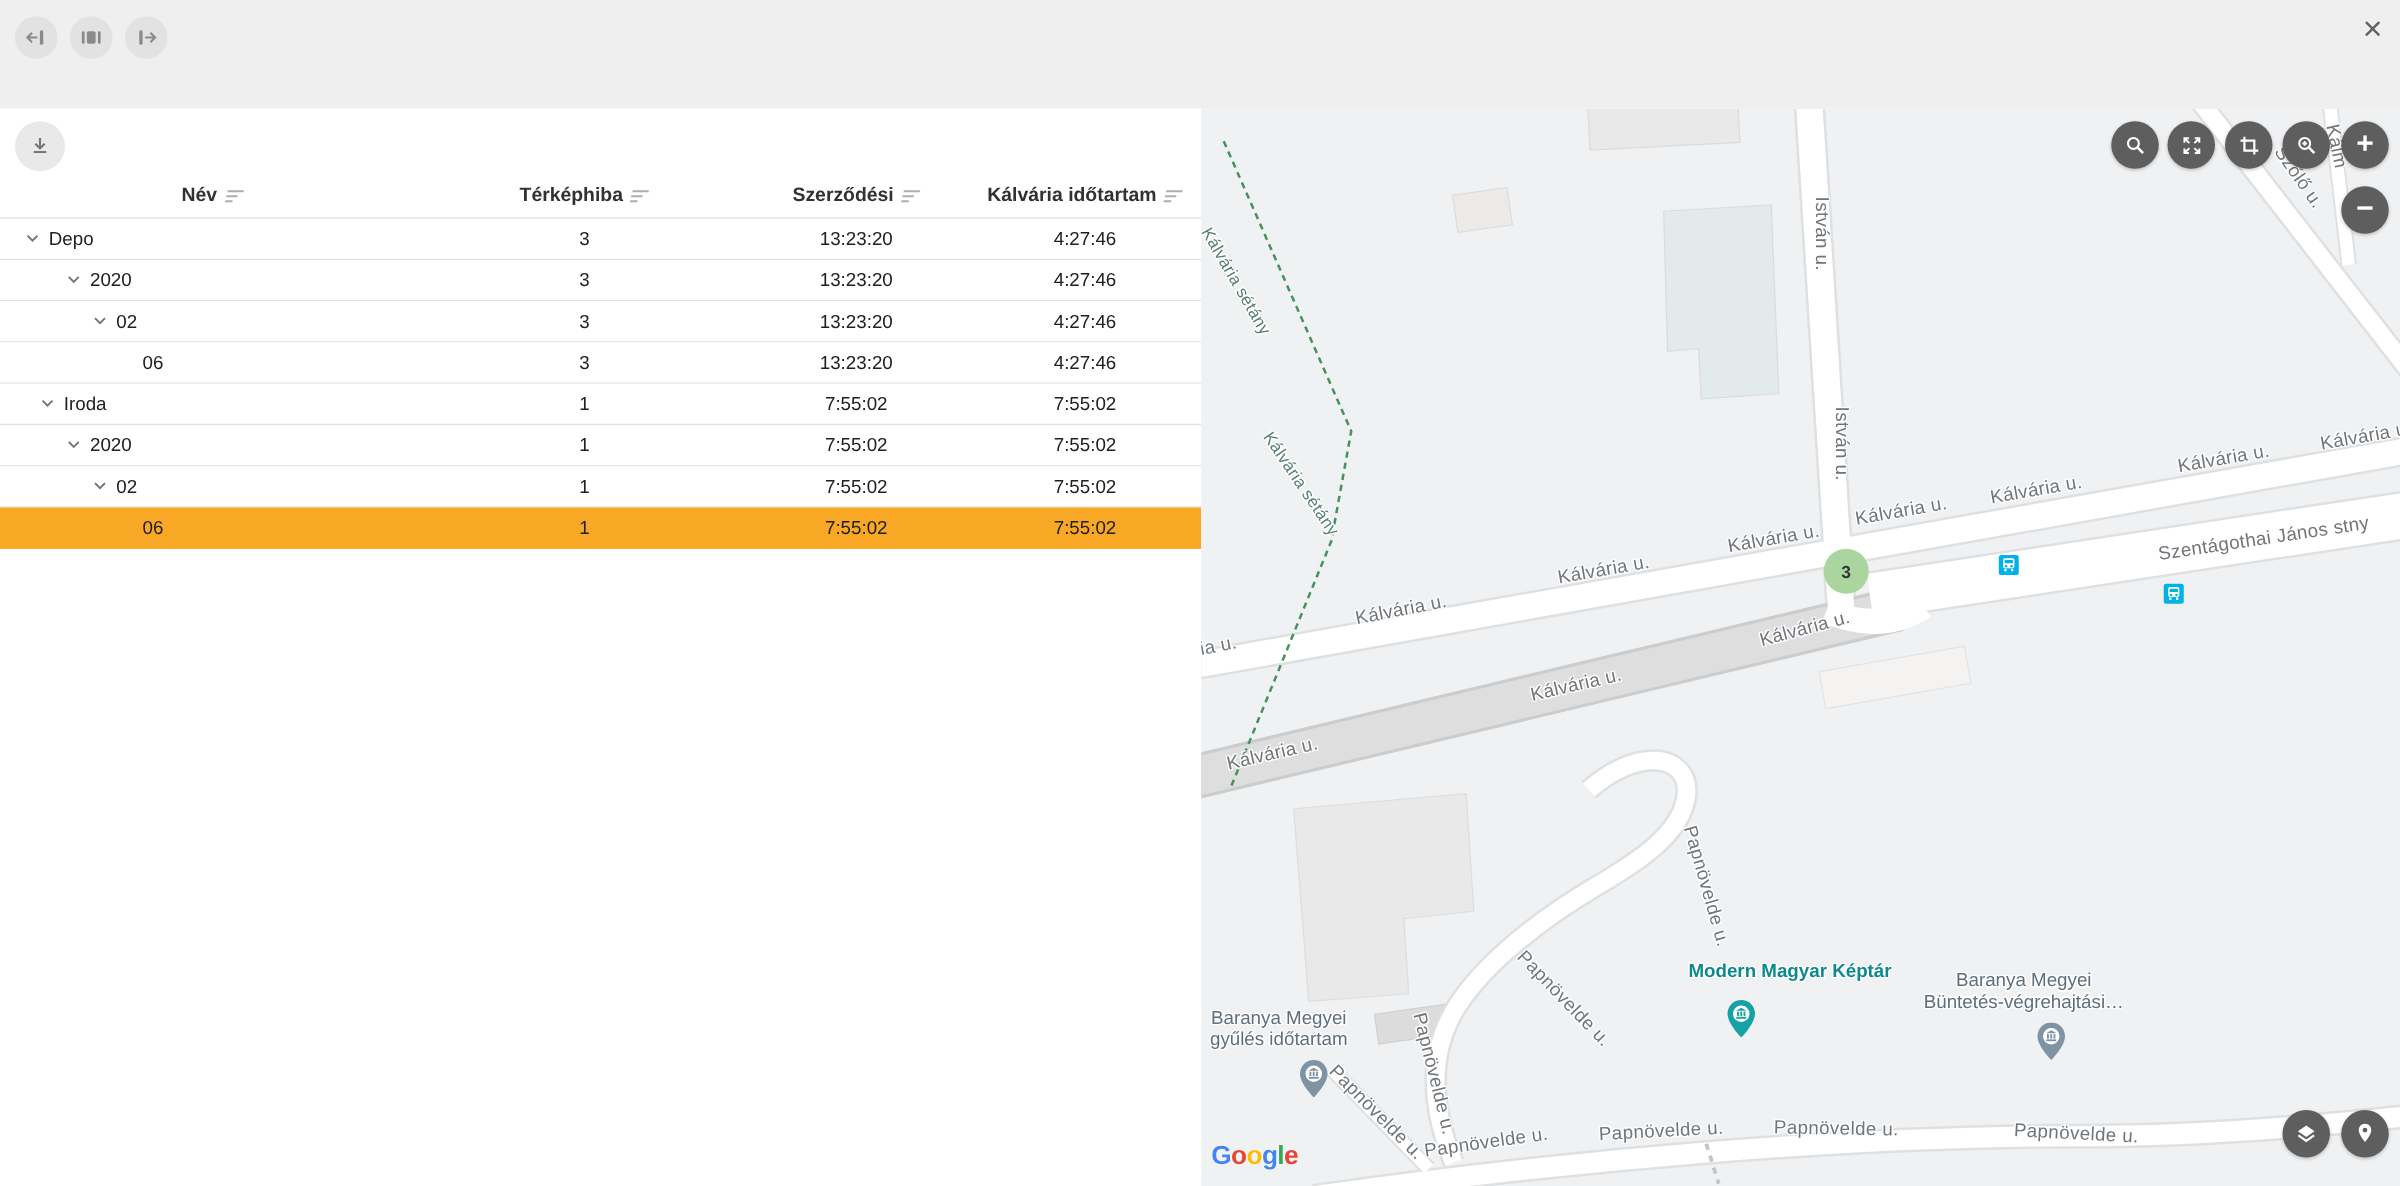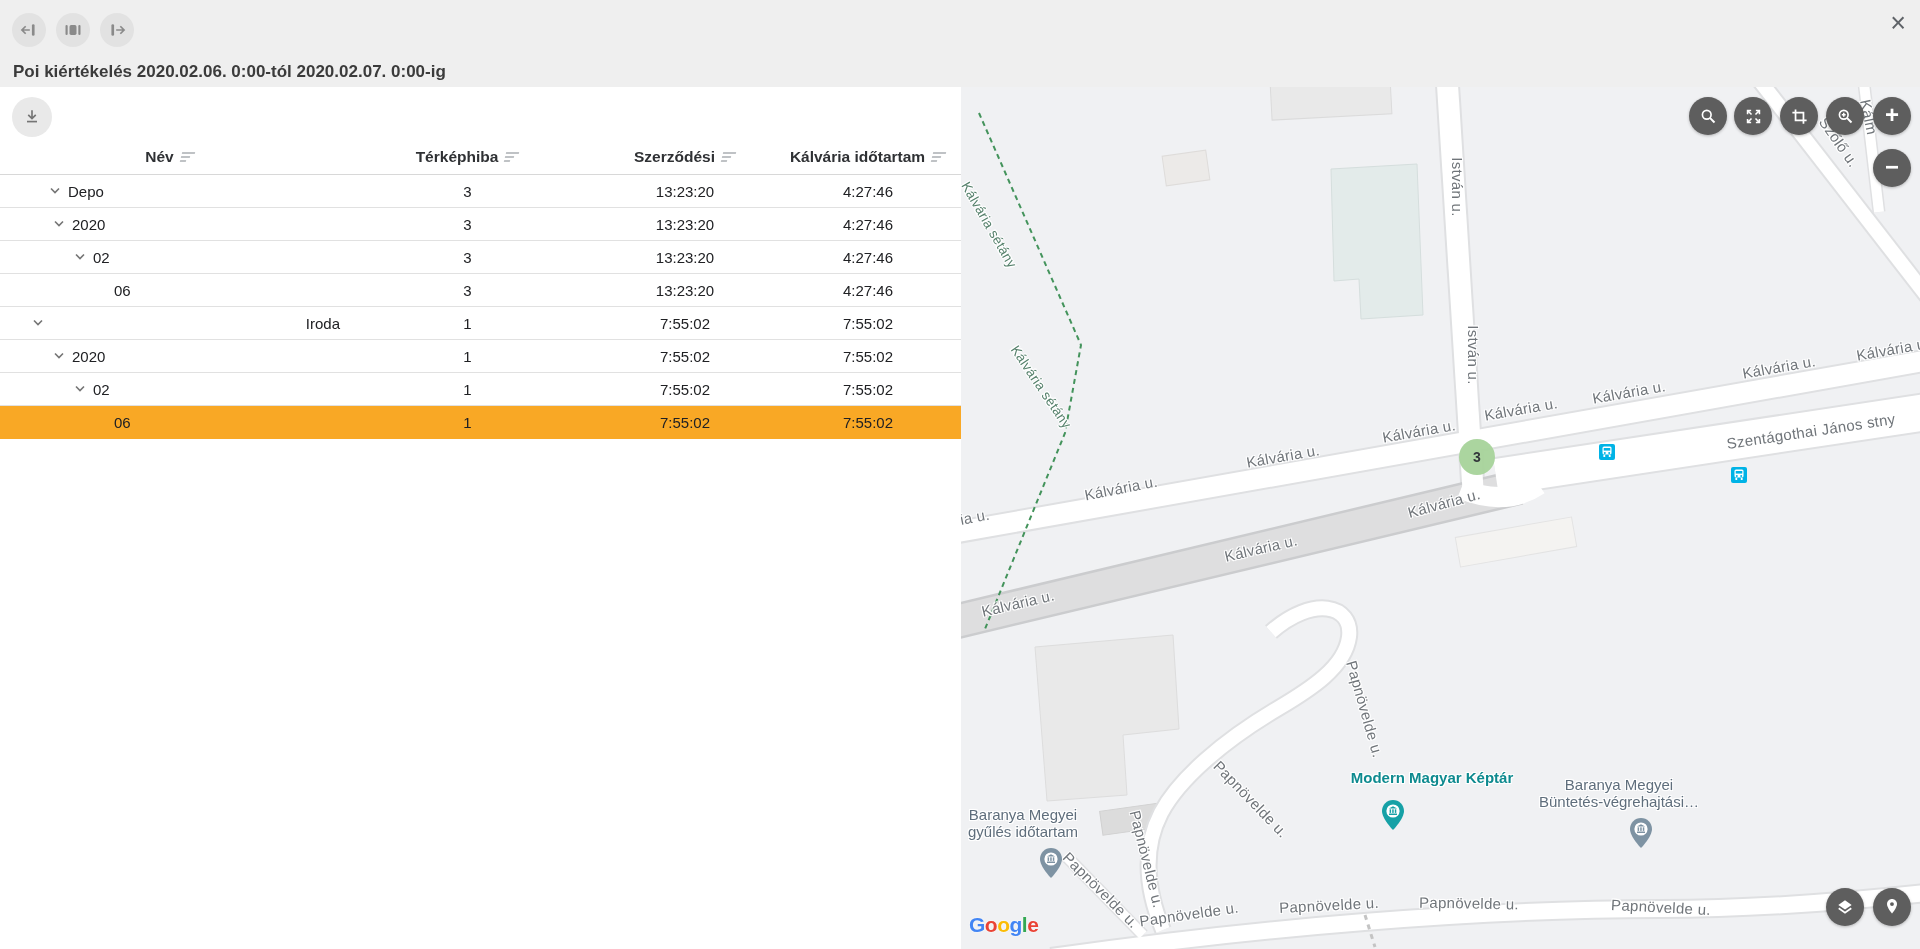--- a/index.html
+++ b/index.html
@@ -78,21 +78,20 @@
         <rect x="7.8" y="6" width="8.4" height="12" rx="2" fill="#8A8A8A"></rect>
       </svg>
     </button>
     <button class="circle-btn">
       <svg width="20" height="20" viewBox="0 0 24 24">
         <rect x="5.3" y="5" width="3.2" height="14" rx="1.6" fill="#8A8A8A"></rect>
         <path d="M11 12 H20 M16 7.5 L20.5 12 L16 16.5" stroke="#8A8A8A" stroke-width="2" fill="none"></path>
       </svg>
     </button>
   </div>
-  <div class="page-title">Poi kiértékelés 2020.02.06. 0:00-tól 2020.02.07. 0:00-ig</div>
   <button class="close-x">×</button>
 </div>
 
 <div class="left-panel">
   <button class="download-btn">
     <svg width="20" height="20" viewBox="0 0 24 24">
       <path d="M12 4 V13 M7.5 9.5 L12 14 L16.5 9.5" stroke="#757575" stroke-width="2" fill="none"></path>
       <path d="M6 17.5 H18" stroke="#757575" stroke-width="2"></path>
     </svg>
   </button>
@@ -118,21 +117,21 @@
         </div>
         <div class="hcell">
           <span>Kálvária időtartam</span>
           <svg class="sort-ic" width="15" height="12" viewBox="0 0 15 12">
             <path d="M1 2 H14 M1 6 H10 M1 10 H7" stroke="#8F9399" stroke-width="1.7"></path>
           </svg>
         </div>
       </div>
     <div>
         <div class="trow">
-          <div class="cell name" style="padding-left: 48px;">
+          <div class="cell name" style="padding-left: 19px;">
             <span class="chev">
               <svg width="12" height="8" viewBox="0 0 12 8">
                 <path d="M2 1.5 L6 5.5 L10 1.5" stroke="#757575" stroke-width="1.6" fill="none"></path>
               </svg>
             </span>
             <span>Depo</span>
           </div>
           <div class="cell num">3</div>
           <div class="cell num">13:23:20</div>
           <div class="cell num">4:27:46</div>
@@ -166,21 +165,21 @@
         <div class="trow">
           <div class="cell name" style="padding-left: 94px;">
             <span class="chev"></span>
             <span>06</span>
           </div>
           <div class="cell num">3</div>
           <div class="cell num">13:23:20</div>
           <div class="cell num">4:27:46</div>
         </div>
         <div class="trow">
-          <div class="cell name" style="padding-left: 31px; justify-content: space-between;">
+          <div class="cell name" style="padding-left: 31px;">
             <span class="chev">
               <svg width="12" height="8" viewBox="0 0 12 8">
                 <path d="M2 1.5 L6 5.5 L10 1.5" stroke="#757575" stroke-width="1.6" fill="none"></path>
               </svg>
             </span>
             <span>Iroda</span>
           </div>
           <div class="cell num">1</div>
           <div class="cell num">7:55:02</div>
           <div class="cell num">7:55:02</div>

